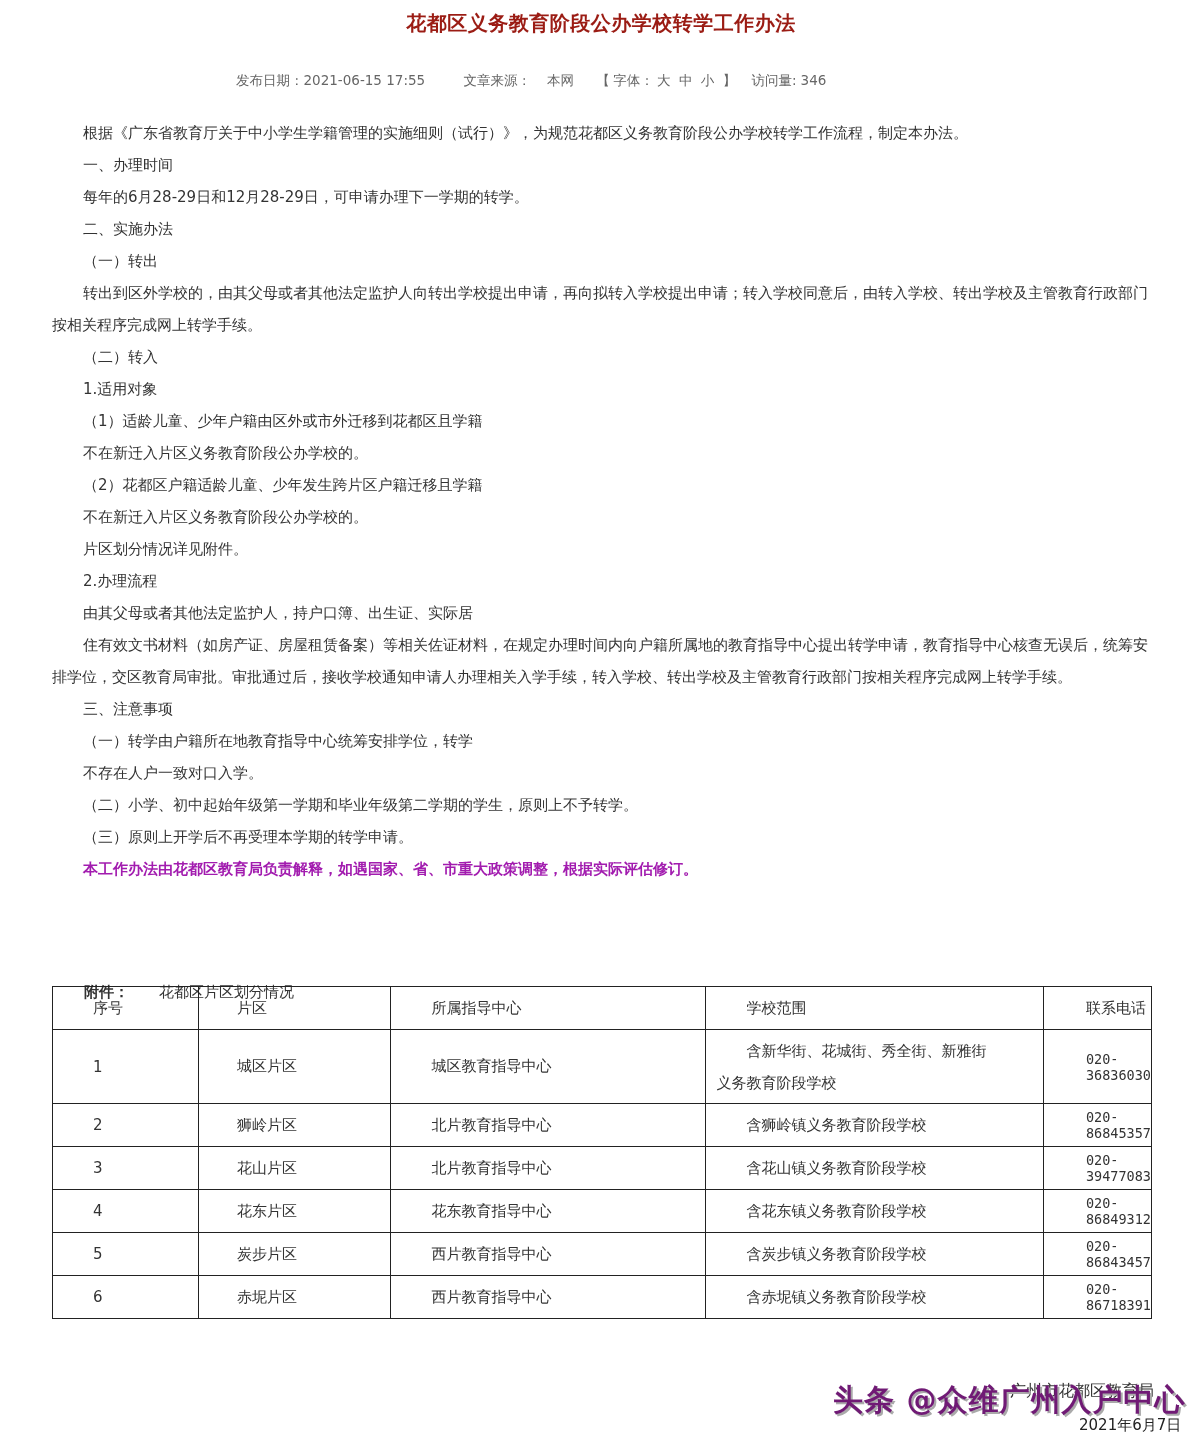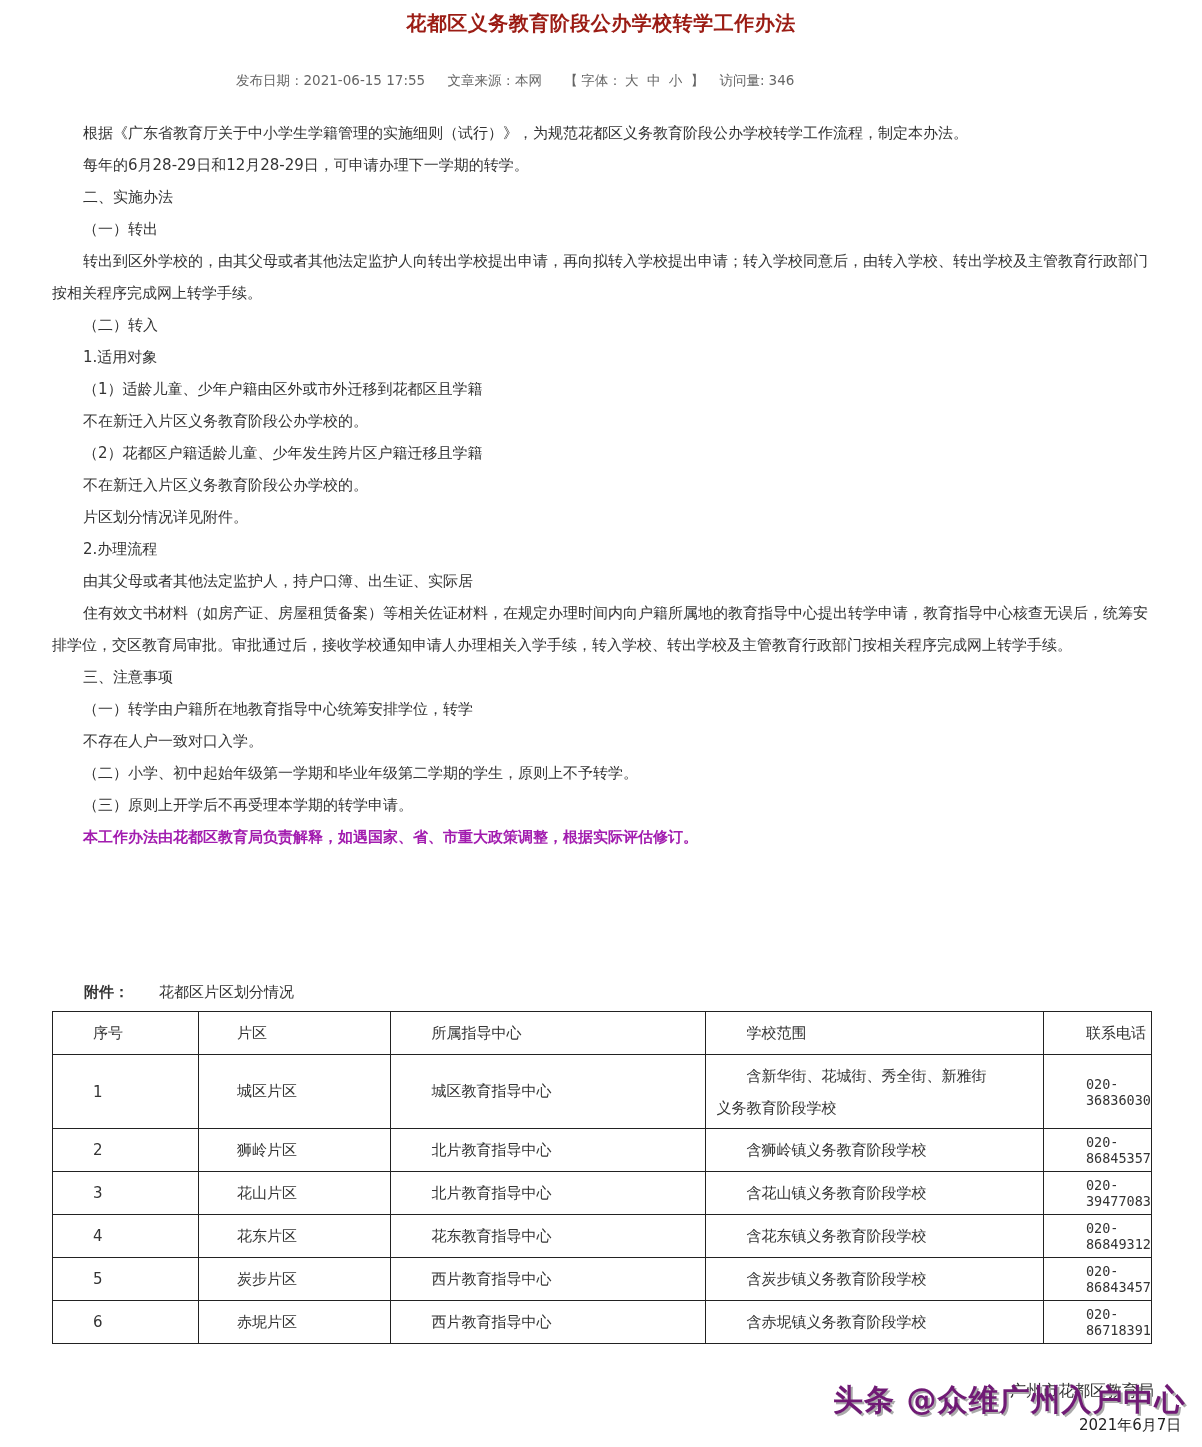--- a/index.html
+++ b/index.html
@@ -11,21 +11,21 @@
   .meta span { margin-right: 18px; }
   .meta .fontsel { margin-right: 12px; font-family: Liberation Serif, serif; }
   .meta .fs-opt { margin-right: 5px; cursor: pointer; }
   .content { position: absolute; top: 117px; left: 52px; width: 1100px; font-size: 15px;
              color: #333; line-height: 32px; }
   .content p { margin: 0; }
   .indent { text-indent: 31px; }
   .bold { font-weight: bold; color: #a21caf; }
   .attach { position: absolute; top: 983px; left: 84px; font-size: 15px; color: #333; }
   .attach b { margin-right: 30px; }
-  table.zones { position: absolute; top: 1011px; left: 52px; width: 1100px;
+  table.zones { position: absolute; top: 986px; left: 52px; width: 1100px;
                 border-collapse: collapse; font-size: 15px; color: #333; }
   table.zones td, table.zones th { border: 1px solid #222; font-weight: normal; text-align: left;
                 padding: 0; vertical-align: middle; }
   table.zones thead th { height: 42px; }
   table.zones tbody tr { height: 43px; }
   table.zones tbody tr.tall { height: 74px; }
   .c1 { width: 112px; padding-left: 40px !important; }
   .c2 { width: 164px; padding-left: 38px !important; }
   .c3 { width: 294px; padding-left: 40px !important; }
   .c4 { width: 317px; padding-left: 40px !important; }
@@ -39,33 +39,34 @@
   .wm-source { position: absolute; top: 1381px; left: 1010px; font-size: 16px; color: #333; white-space: nowrap; }
   .wm-date { position: absolute; top: 1416px; left: 1079px; font-size: 15px; color: #222; white-space: nowrap; }
 </style>
 </head>
 <body>
 
 <div class="title">花都区义务教育阶段公办学校转学工作办法</div>
 
 <div class="meta">
   <span><span style="margin:0">发布日期：</span><span style="margin:0">2021-06-15 17:55</span></span>
-  <span><span style="margin:0">文章来源：</span><span style="margin:0">本网</span></span>
+  <span><span style="margin:16px">文章来源：</span><span style="margin:0">本网</span></span>
   <span class="fontsel">
     <span style="margin:0">【 字体：</span>
     <span class="fs-opt">大</span>
     <span class="fs-opt">中</span>
     <span class="fs-opt">小</span>
     <span style="margin:0">】</span>
   </span>
   <span><span style="margin:0 4px 0 0">访问量:</span><span style="margin:0">346</span></span>
 </div>
 
 <div class="content">
   <p class="indent">根据《广东省教育厅关于中小学生学籍管理的实施细则（试行）》，为规范花都区义务教育阶段公办学校转学工作流程，制定本办法。</p>
+  <p class="indent">一、办理时间</p>
   <p class="indent">每年的6月28-29日和12月28-29日，可申请办理下一学期的转学。</p>
   <p class="indent">二、实施办法</p>
   <p class="indent">（一）转出</p>
   <p class="indent">转出到区外学校的，由其父母或者其他法定监护人向转出学校提出申请，再向拟转入学校提出申请；转入学校同意后，由转入学校、转出学校及主管教育行政部门按相关程序完成网上转学手续。</p>
   <p class="indent">（二）转入</p>
   <p class="indent">1.适用对象</p>
   <p class="indent">（1）适龄儿童、少年户籍由区外或市外迁移到花都区且学籍</p>
   <p class="indent">不在新迁入片区义务教育阶段公办学校的。</p>
   <p class="indent">（2）花都区户籍适龄儿童、少年发生跨片区户籍迁移且学籍</p>
   <p class="indent">不在新迁入片区义务教育阶段公办学校的。</p>

